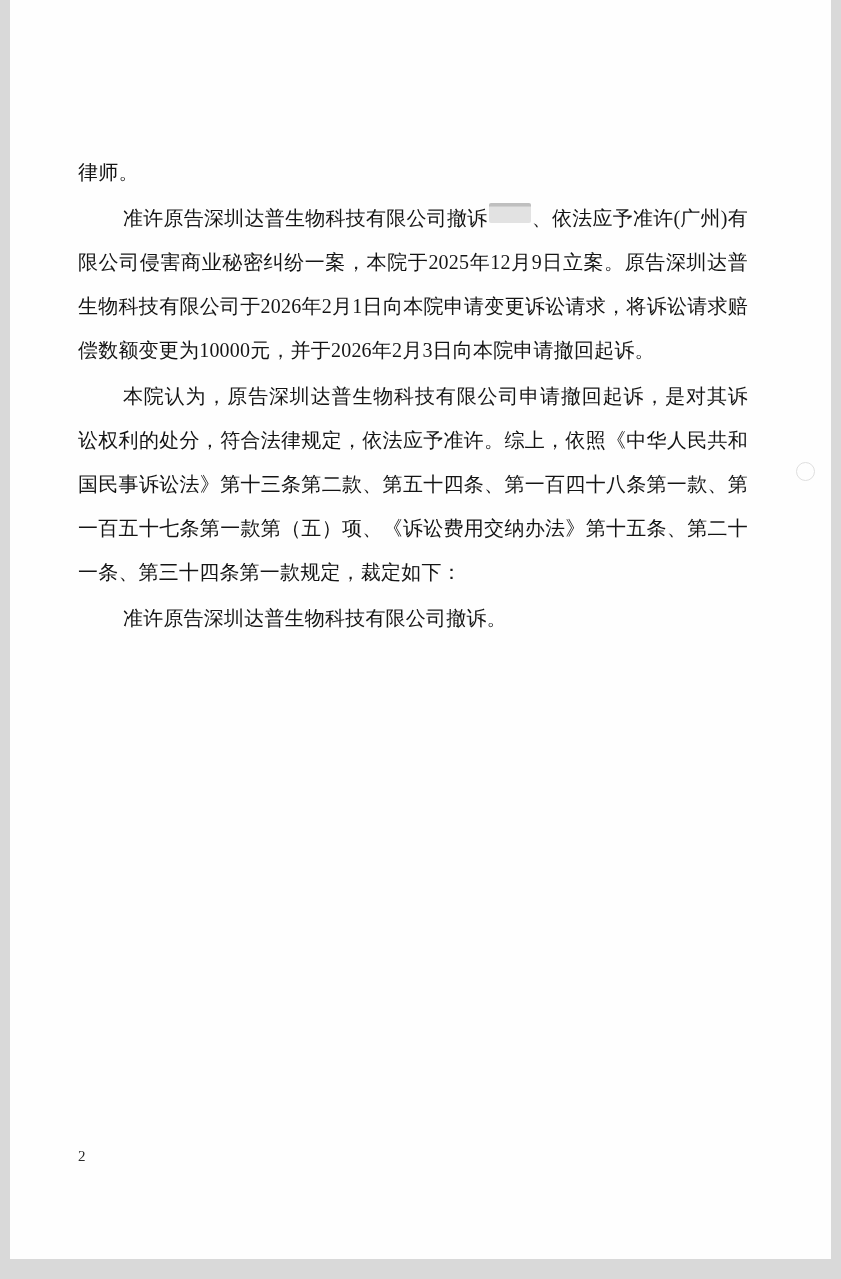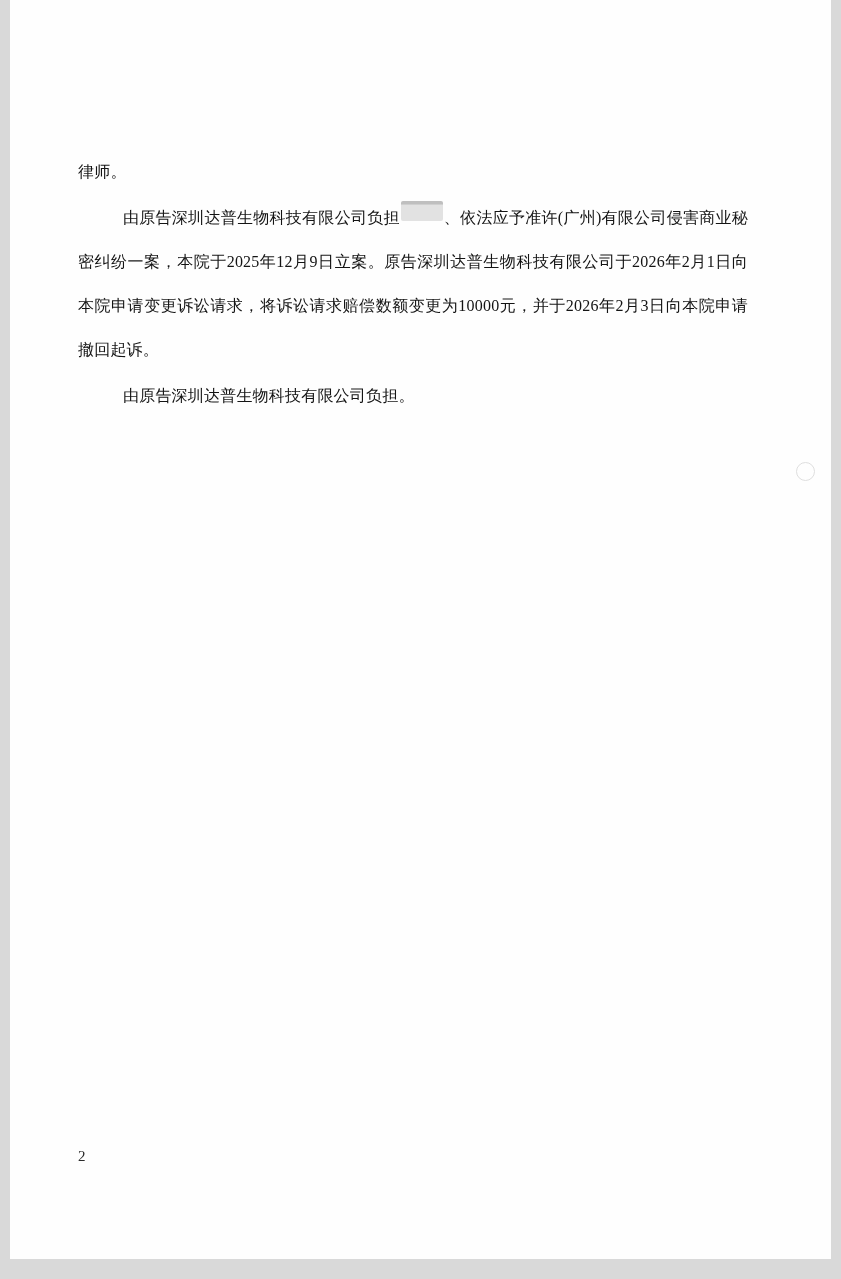--- a/index.html
+++ b/index.html
@@ -39,21 +39,21 @@
 
   .doc-body {
     position: absolute;
     left: 68px;
     top: 150px;
     width: 670px;
   }
 
   p.para {
     margin: 0 0 2px 0;
-    font-size: 16px;
+    font-size: 20px;
     line-height: 44px;
     text-align: justify;
     text-justify: inter-ideograph;
     letter-spacing: 0.2px;
     color: #141414;
   }
   p.indent {
     text-indent: 45px;
   }
   p.last-line-left {
@@ -111,26 +111,29 @@
 
 <div class="page">
 
   <div class="doc-body">
 
     <p class="para">
       <span>律师。</span>
     </p>
 
     <p class="para indent">
-      <span>由原告深圳达普生物科技有限公司负担</span><span class="redaction"></span><span>、依法应予准许(广州)有限公司侵害商业秘密纠纷一案，本院于2025年12月9日立案。原告深圳达普生物科技有限公司于2026年2月1日向本院申请变更诉讼请求，将诉讼请求赔偿数额变更为10000元，并于2026年2月3日向本院申请撤回起诉。</span>
+      <span>准许原告深圳达普生物科技有限公司撤诉</span><span class="redaction"></span><span>、依法应予准许(广州)有限公司侵害商业秘密纠纷一案，本院于2025年12月9日立案。原告深圳达普生物科技有限公司于2026年2月1日向本院申请变更诉讼请求，将诉讼请求赔偿数额变更为10000元，并于2026年2月3日向本院申请撤回起诉。</span>
     </p>
 
+    <p class="para indent">
+      <span>本院认为，原告深圳达普生物科技有限公司申请撤回起诉，是对其诉讼权利的处分，符合法律规定，依法应予准许。综上，依照《中华人民共和国民事诉讼法》第十三条第二款、第五十四条、第一百四十八条第一款、第一百五十七条第一款第（五）项、《诉讼费用交纳办法》第十五条、第二十一条、第三十四条第一款规定，裁定如下：</span>
+    </p>
 
     <p class="para indent last-line-left">
-      <span>由原告深圳达普生物科技有限公司负担。</span>
+      <span>准许原告深圳达普生物科技有限公司撤诉。</span>
     </p>
 
 
   </div>
 
   <div class="seal-mark"></div>
 
   <div class="page-number">2</div>
 
 </div>

